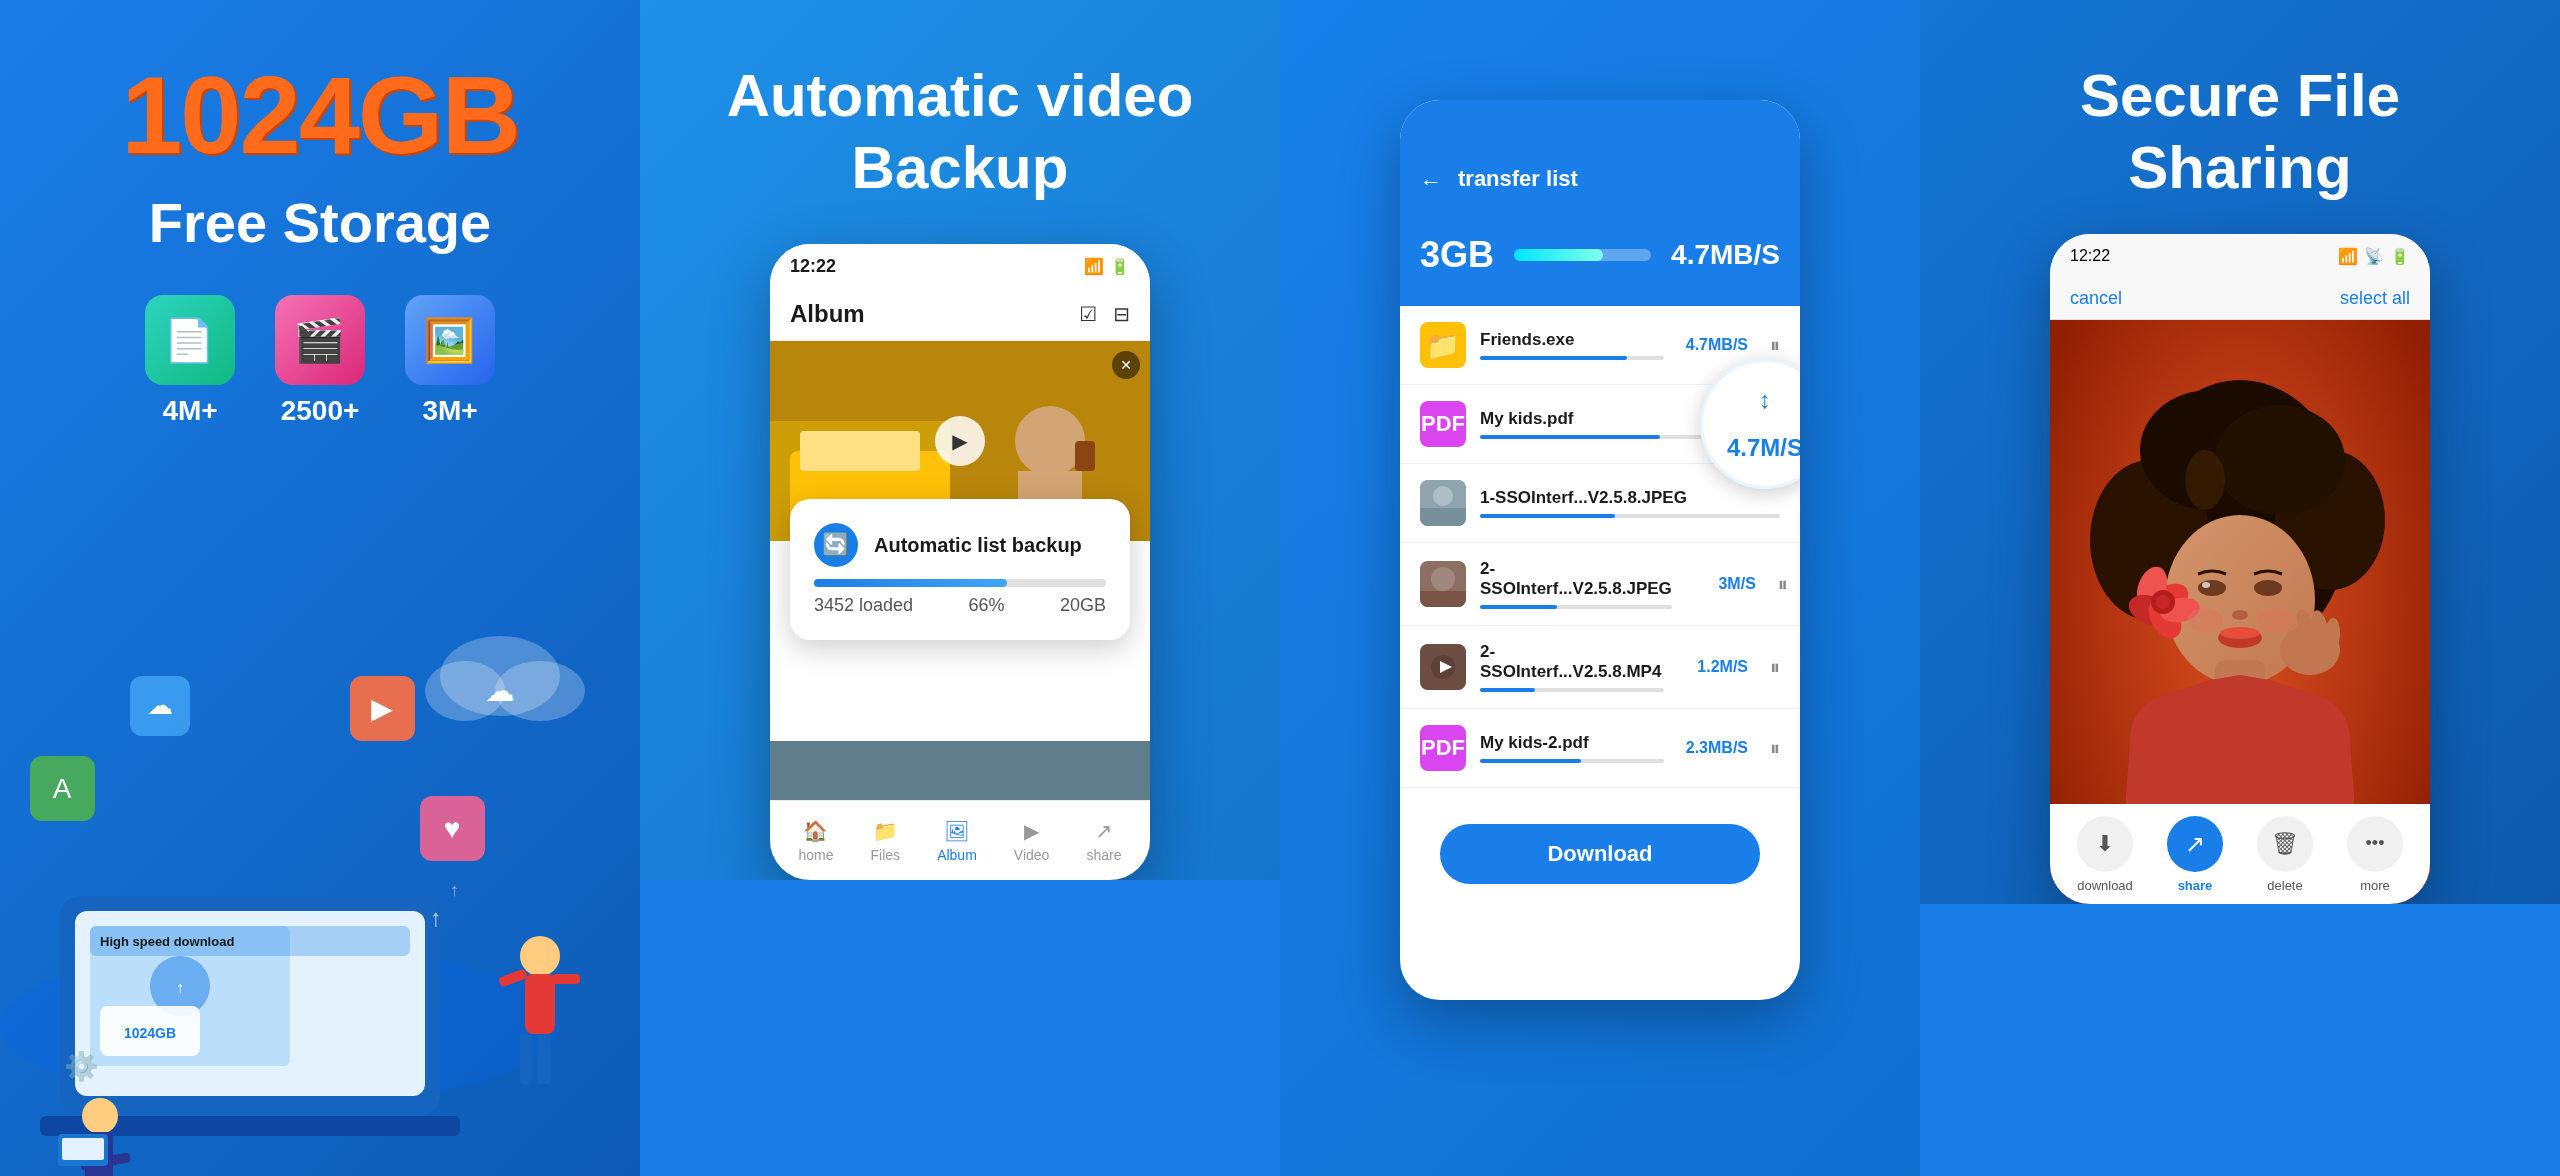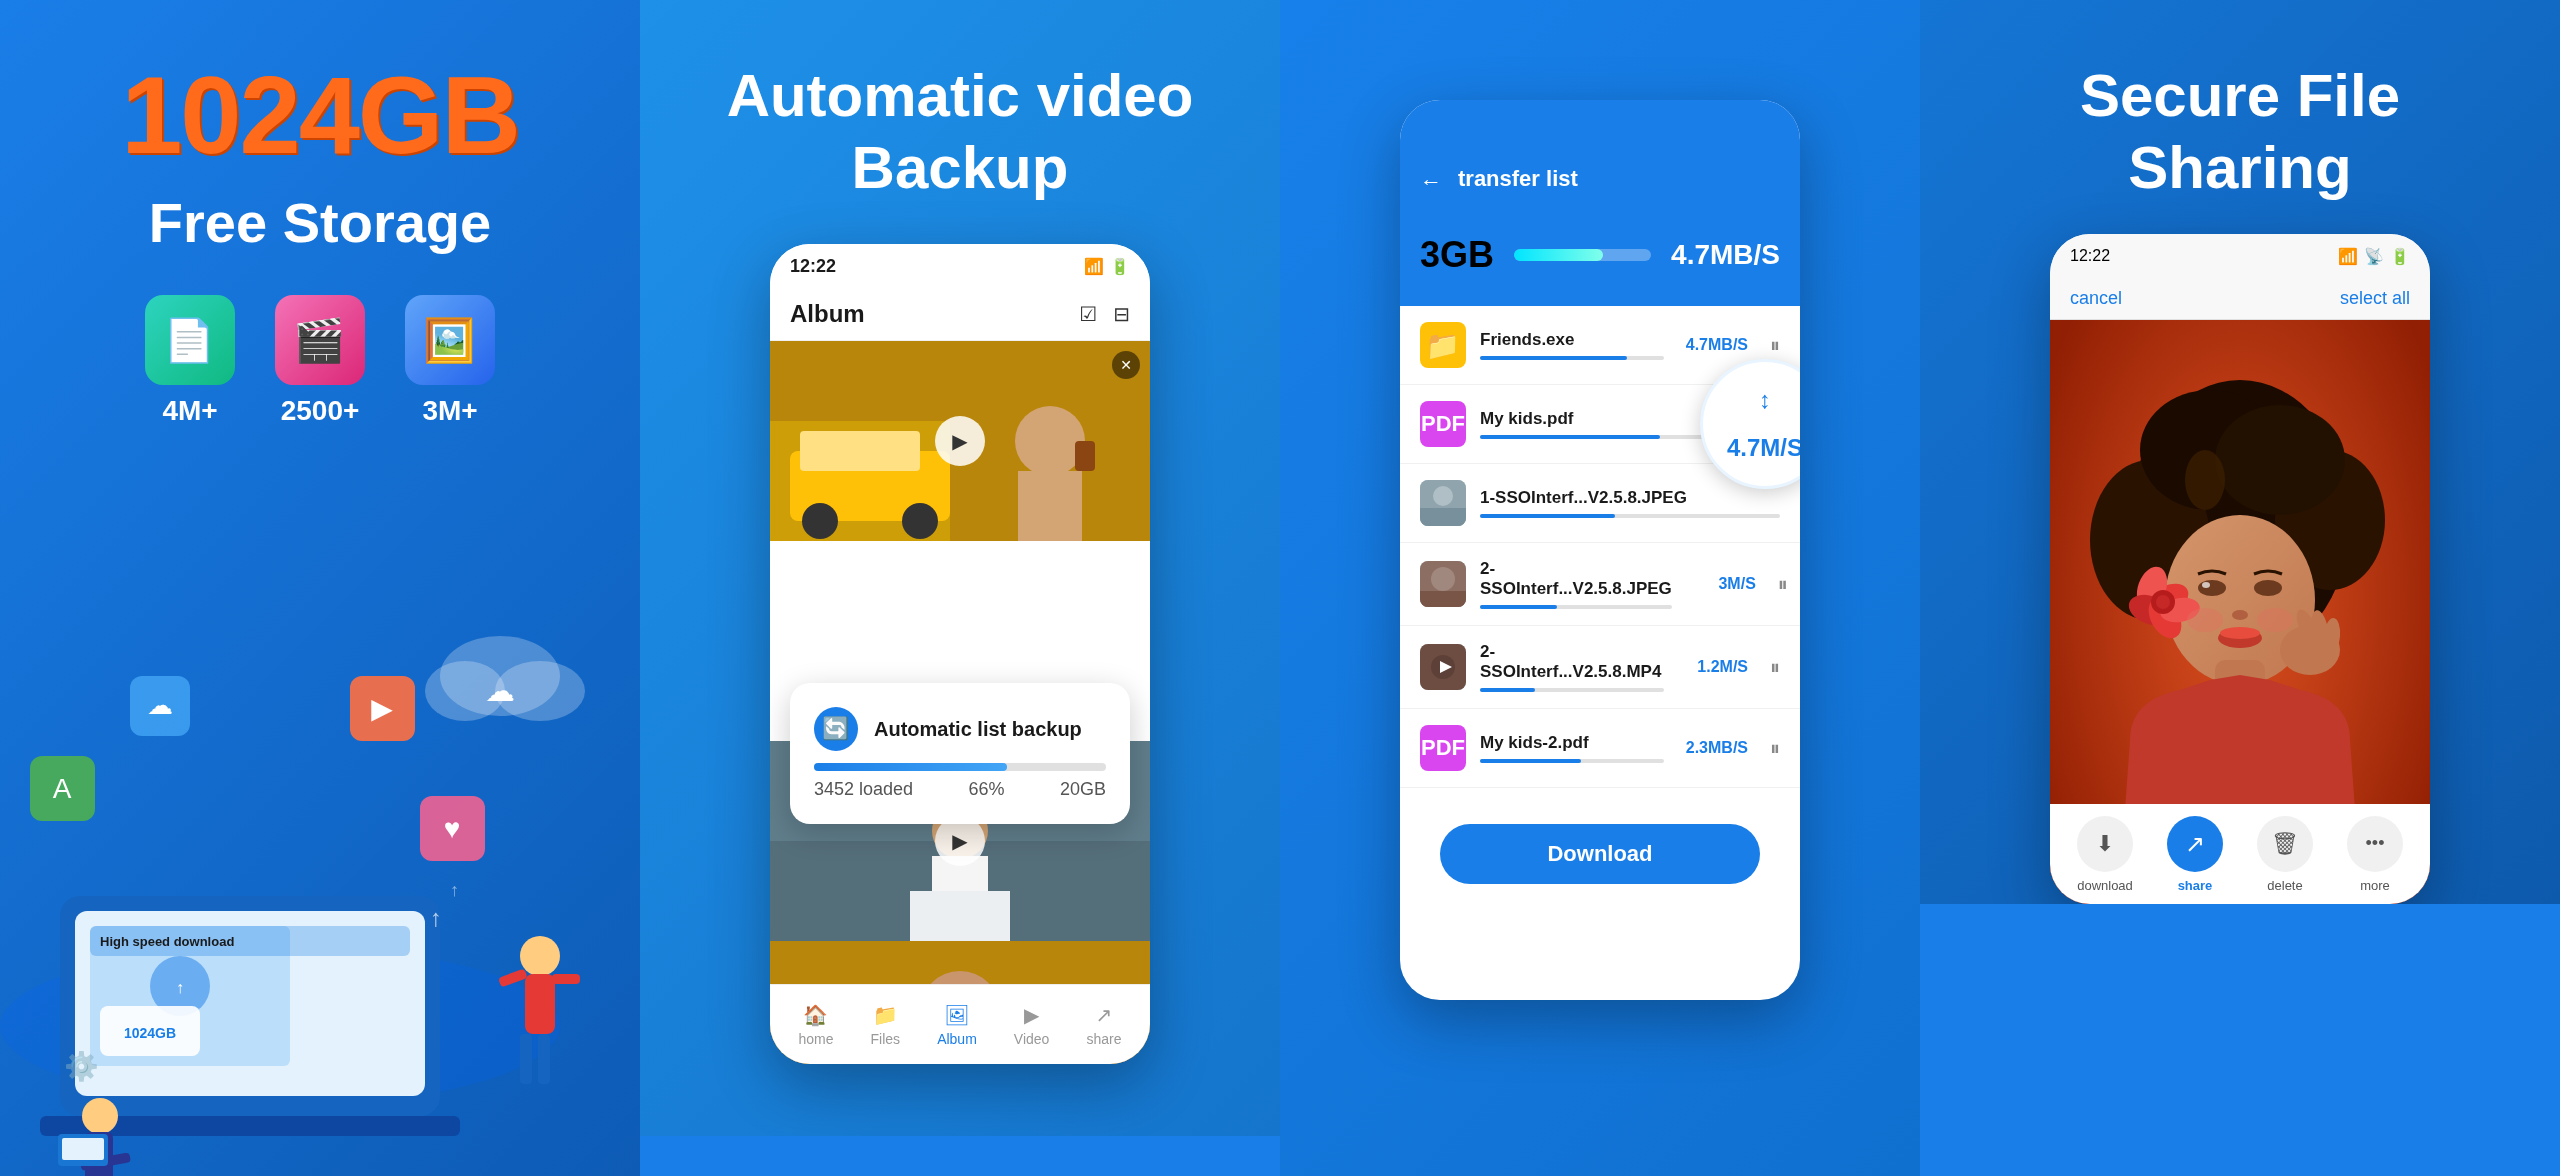--- a/index.html
+++ b/index.html
@@ -74,21 +74,21 @@
       position: absolute;
       bottom: 0;
       left: 0;
       width: 640px;
       height: 700px;
     }
 
     
     .section-2 {
       width: 640px;
-      height: 1136px;
+      height: 880px;
       background: linear-gradient(135deg, #1e90e8 0%, #1575cc 100%);
       position: relative;
       overflow: hidden;
       display: flex;
       flex-direction: column;
       align-items: center;
       padding-top: 60px;
     }
     .section-title {
       font-size: 60px;
@@ -306,21 +306,21 @@
       font-weight: 600;
     }
     .transfer-speed-bar {
       background: #1a7ee8;
       padding: 20px 20px 30px;
       display: flex;
       align-items: center;
       gap: 20px;
     }
     .speed-amount {
-      color: #000000;
+      color: #ffffff;
       font-size: 36px;
       font-weight: 800;
     }
     .speed-progress {
       flex: 1;
       height: 12px;
       background: rgba(255,255,255,0.3);
       border-radius: 6px;
       overflow: hidden;
     }

